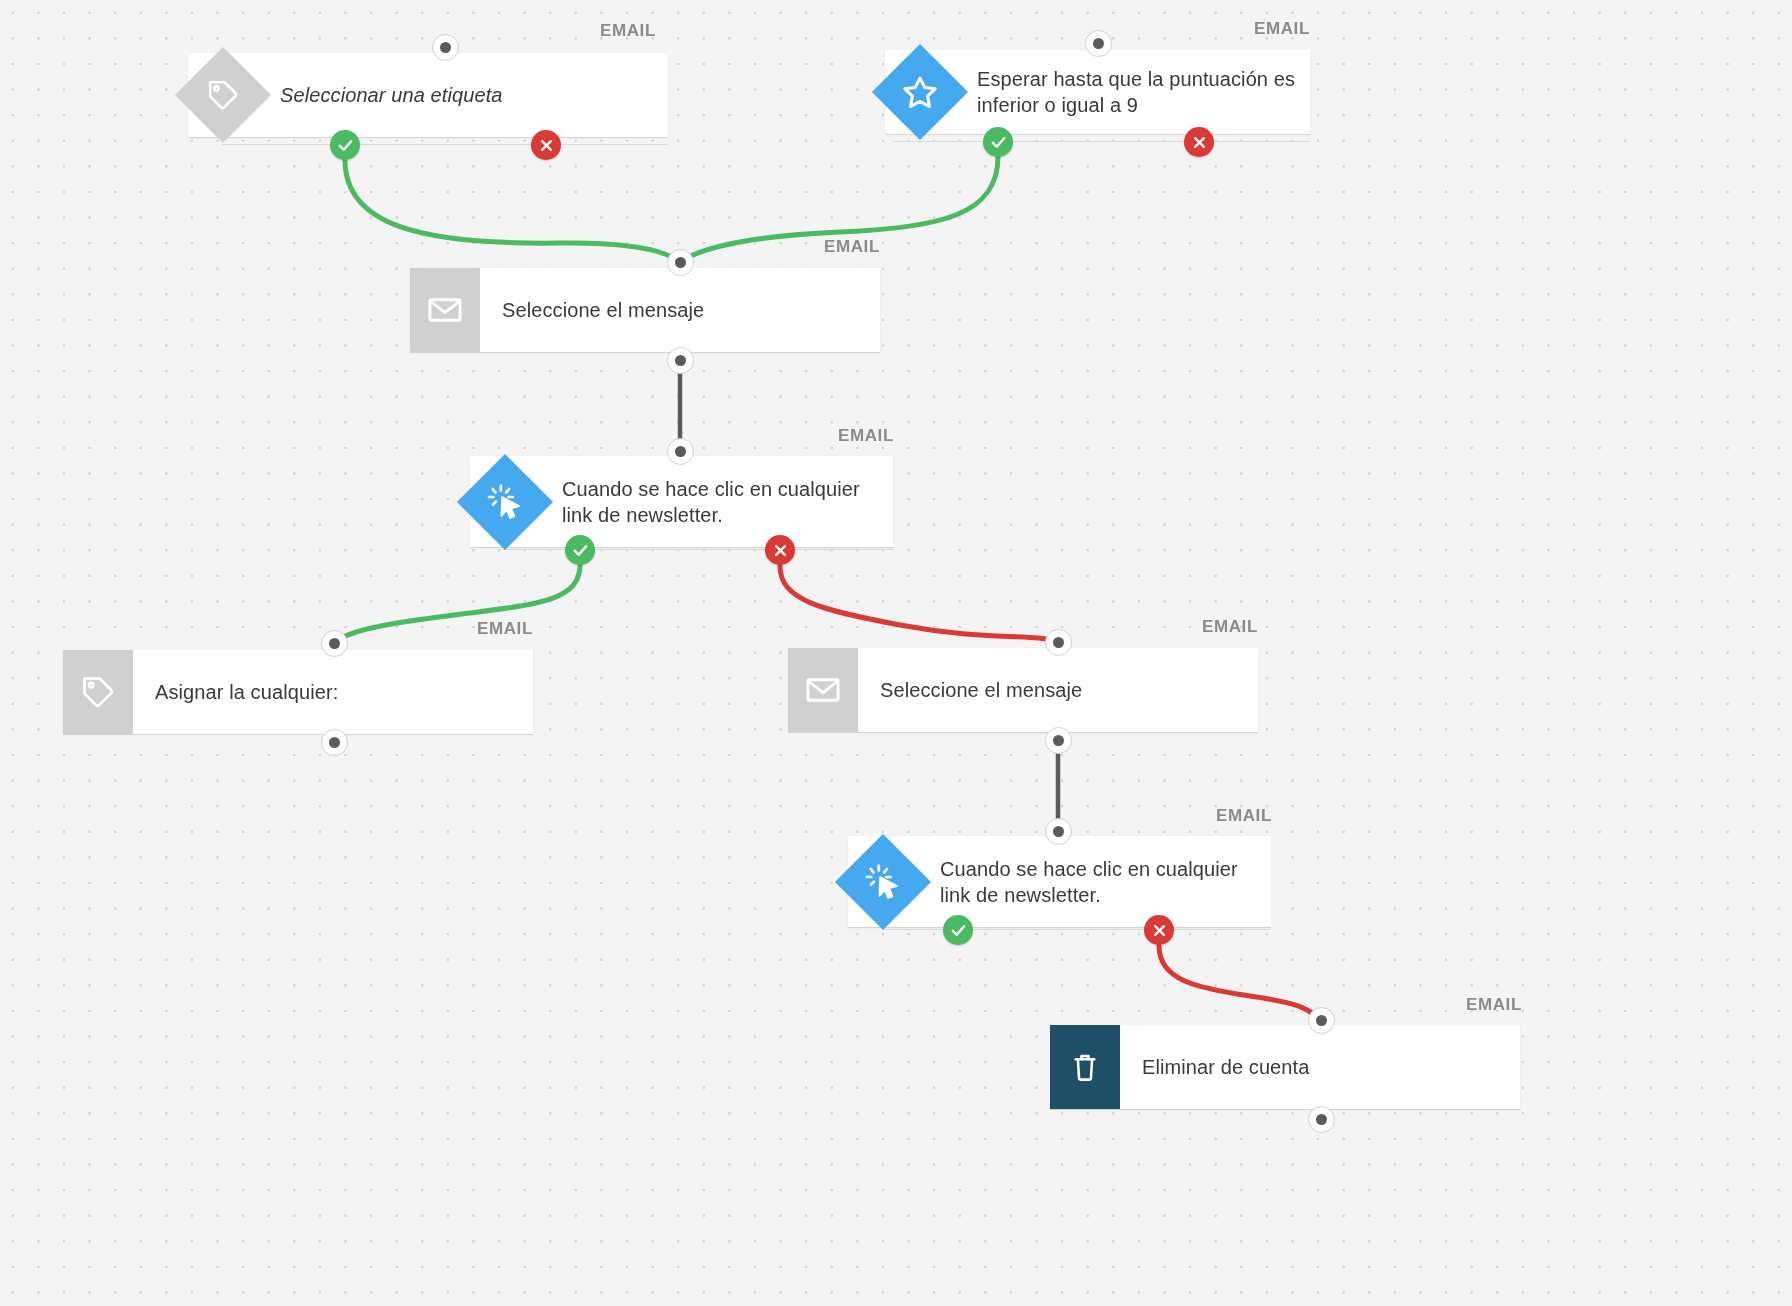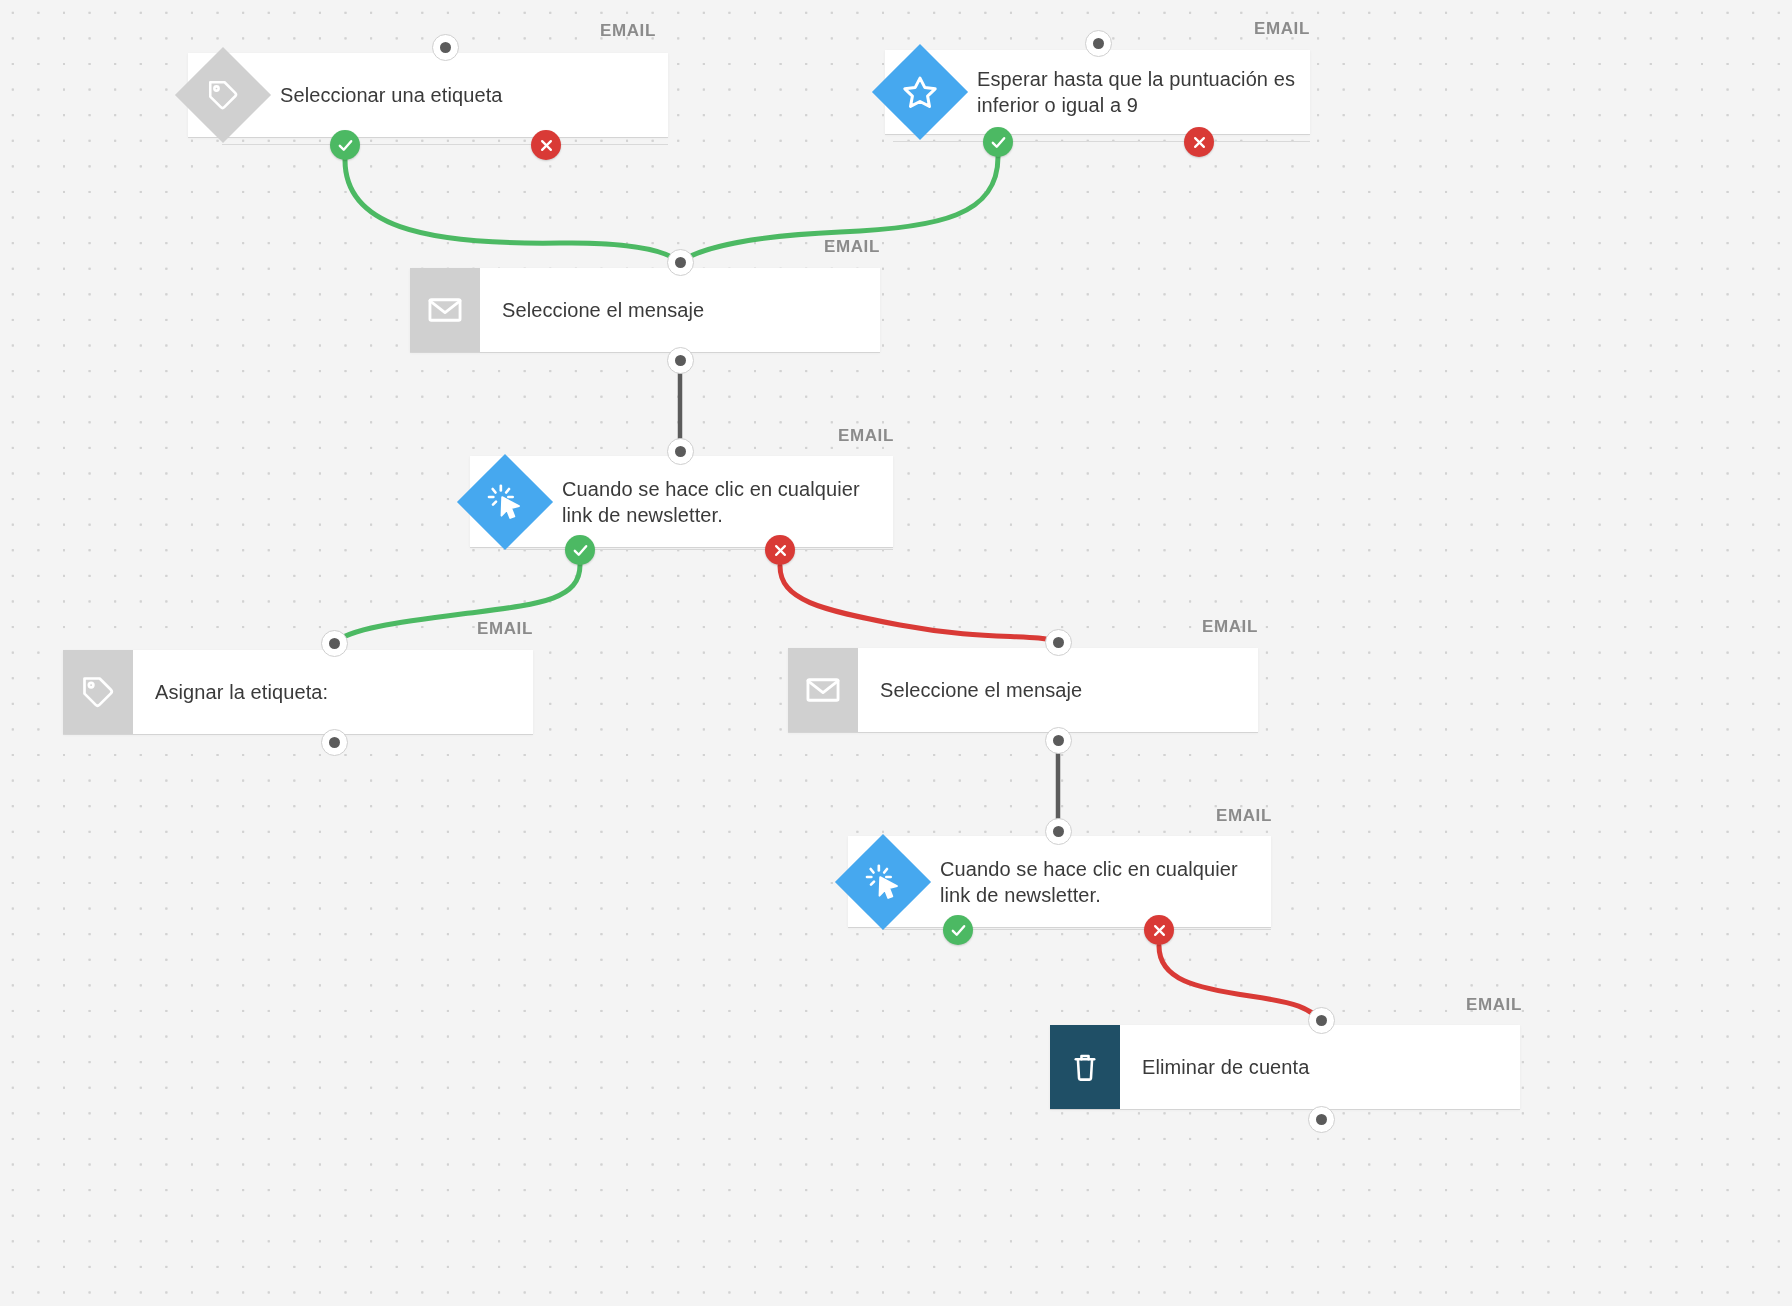--- a/index.html
+++ b/index.html
@@ -174,21 +174,21 @@
 
   <div class="email-tag" style="left:600px;top:21px;">EMAIL</div>
   <div class="email-tag" style="left:1254px;top:19px;">EMAIL</div>
   <div class="email-tag" style="left:824px;top:237px;">EMAIL</div>
   <div class="email-tag" style="left:838px;top:426px;">EMAIL</div>
   <div class="email-tag" style="left:477px;top:619px;">EMAIL</div>
   <div class="email-tag" style="left:1202px;top:617px;">EMAIL</div>
   <div class="email-tag" style="left:1216px;top:806px;">EMAIL</div>
   <div class="email-tag" style="left:1466px;top:995px;">EMAIL</div>
 
-  <div class="node" style="left:188px;top:53px;width:480px;height:84px;">
+  <div class="node" style="left:188px;top:53px;width:480px;height:84px;font-style:italic;">
     <div class="node-icon diamond-grey">
       <div class="diamond-shape"></div>
       <span class="diamond-ico">
         <svg width="34" height="34" viewBox="0 0 24 24" fill="none" stroke="#ffffff" stroke-width="1.8" stroke-linecap="round" stroke-linejoin="round">
           <path d="M20.6 12.9 12.9 20.6a1.7 1.7 0 0 1-2.4 0L3 13.1V3h10.1l7.5 7.5a1.7 1.7 0 0 1 0 2.4z"></path>
           <circle cx="7.4" cy="7.4" r="1.5"></circle>
         </svg>
       </span>
     </div>
     <div class="node-label">Seleccionar una etiqueta</div>
@@ -276,21 +276,21 @@
       </svg>
   </div>
 
   <div class="node" style="left:63px;top:650px;width:470px;height:84px;">
     <div class="node-icon square-grey">
       <svg width="36" height="36" viewBox="0 0 24 24" fill="none" stroke="#ffffff" stroke-width="1.8" stroke-linecap="round" stroke-linejoin="round">
         <path d="M20.6 12.9 12.9 20.6a1.7 1.7 0 0 1-2.4 0L3 13.1V3h10.1l7.5 7.5a1.7 1.7 0 0 1 0 2.4z"></path>
         <circle cx="7.4" cy="7.4" r="1.5"></circle>
       </svg>
     </div>
-    <div class="node-label">Asignar la etiqueta:</div>
+    <div class="node-label">Asignar la cualquier:</div>
   </div>
   <div class="port" style="left:320.5px;top:629.5px;"></div>
   <div class="port" style="left:320.5px;top:728.5px;"></div>
 
   <div class="node" style="left:788px;top:648px;width:470px;height:84px;">
     <div class="node-icon square-grey">
       <svg width="38" height="38" viewBox="0 0 24 24" fill="none" stroke="#ffffff" stroke-width="1.8" stroke-linejoin="round" stroke-linecap="round">
         <rect x="2.5" y="5.5" width="19" height="13" rx="0.8"></rect>
         <polyline points="2.5,6.3 12,13.6 21.5,6.3"></polyline>
       </svg>

